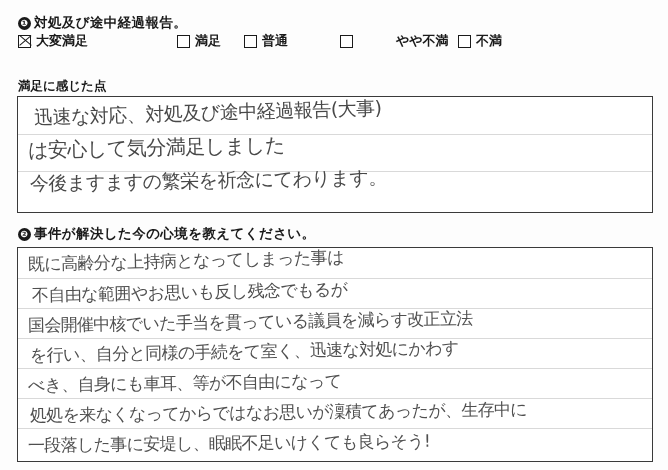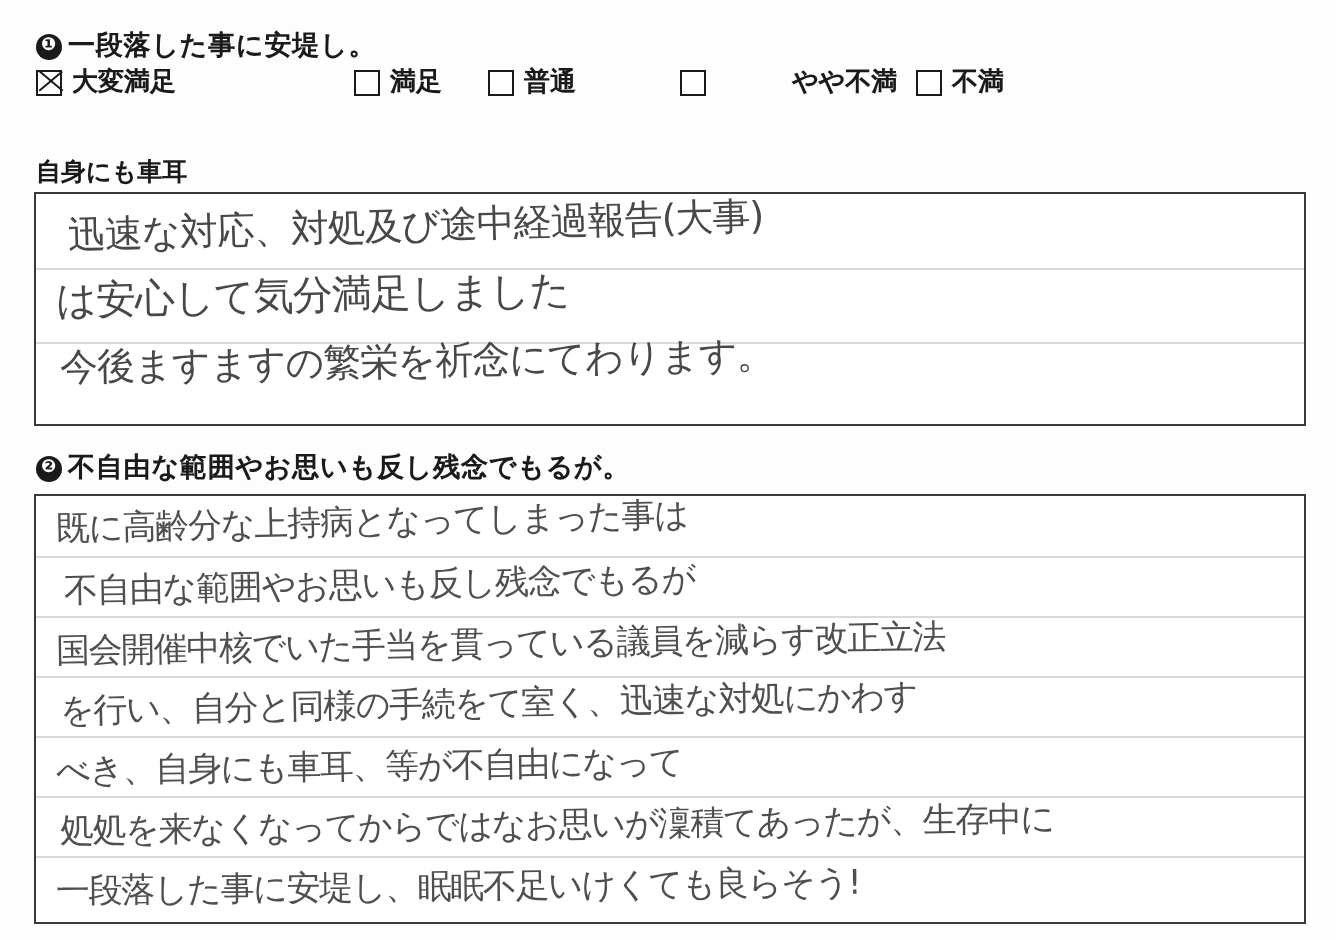--- a/index.html
+++ b/index.html
@@ -137,21 +137,21 @@
 
   .ink-tint { color: #333; }
 </style>
 </head>
 <body>
 
 <div class="sheet">
 
   <div class="q-row q1">
     <span class="num-badge">❶</span>
-    <span>一段落した事に安堤し。</span>
+    <span>対処及び途中経過報告。</span>
   </div>
 
   <div class="choices">
     <label class="choice" style="left:0px;">
       <span class="box checked"></span>
       <span>大変満足</span>
     </label>
     <label class="choice" style="left:126px;margin-left:33px;">
       <span class="box"></span>
       <span>満足</span>
@@ -163,33 +163,33 @@
     <label class="choice" style="left:322px;gap:38px;">
       <span class="box"></span>
       <span>やや不満</span>
     </label>
     <label class="choice" style="left:440px;">
       <span class="box"></span>
       <span>不満</span>
     </label>
   </div>
 
-  <div class="sub-label">自身にも車耳</div>
+  <div class="sub-label">満足に感じた点</div>
 
   <div class="answer-box" id="answer1">
     <div class="rule" style="top:37px;"></div>
     <div class="rule" style="top:74px;"></div>
     <div class="hand a1-l1">迅速な対応、対処及び途中経過報告(大事)</div>
     <div class="hand a1-l2">は安心して気分満足しました</div>
     <div class="hand a1-l3">今後ますますの繁栄を祈念にてわります。</div>
   </div>
 
   <div class="q-row q2">
     <span class="num-badge">❷</span>
-    <span>不自由な範囲やお思いも反し残念でもるが。</span>
+    <span>事件が解決した今の心境を教えてください。</span>
   </div>
 
   <div class="answer-box" id="answer2">
     <div class="rule" style="top:30px;"></div>
     <div class="rule" style="top:60px;"></div>
     <div class="rule" style="top:90px;"></div>
     <div class="rule" style="top:120px;"></div>
     <div class="rule" style="top:150px;"></div>
     <div class="rule" style="top:180px;"></div>
     <div class="hand a2-l1 ink-tint">既に高齢分な上持病となってしまった事は</div>

